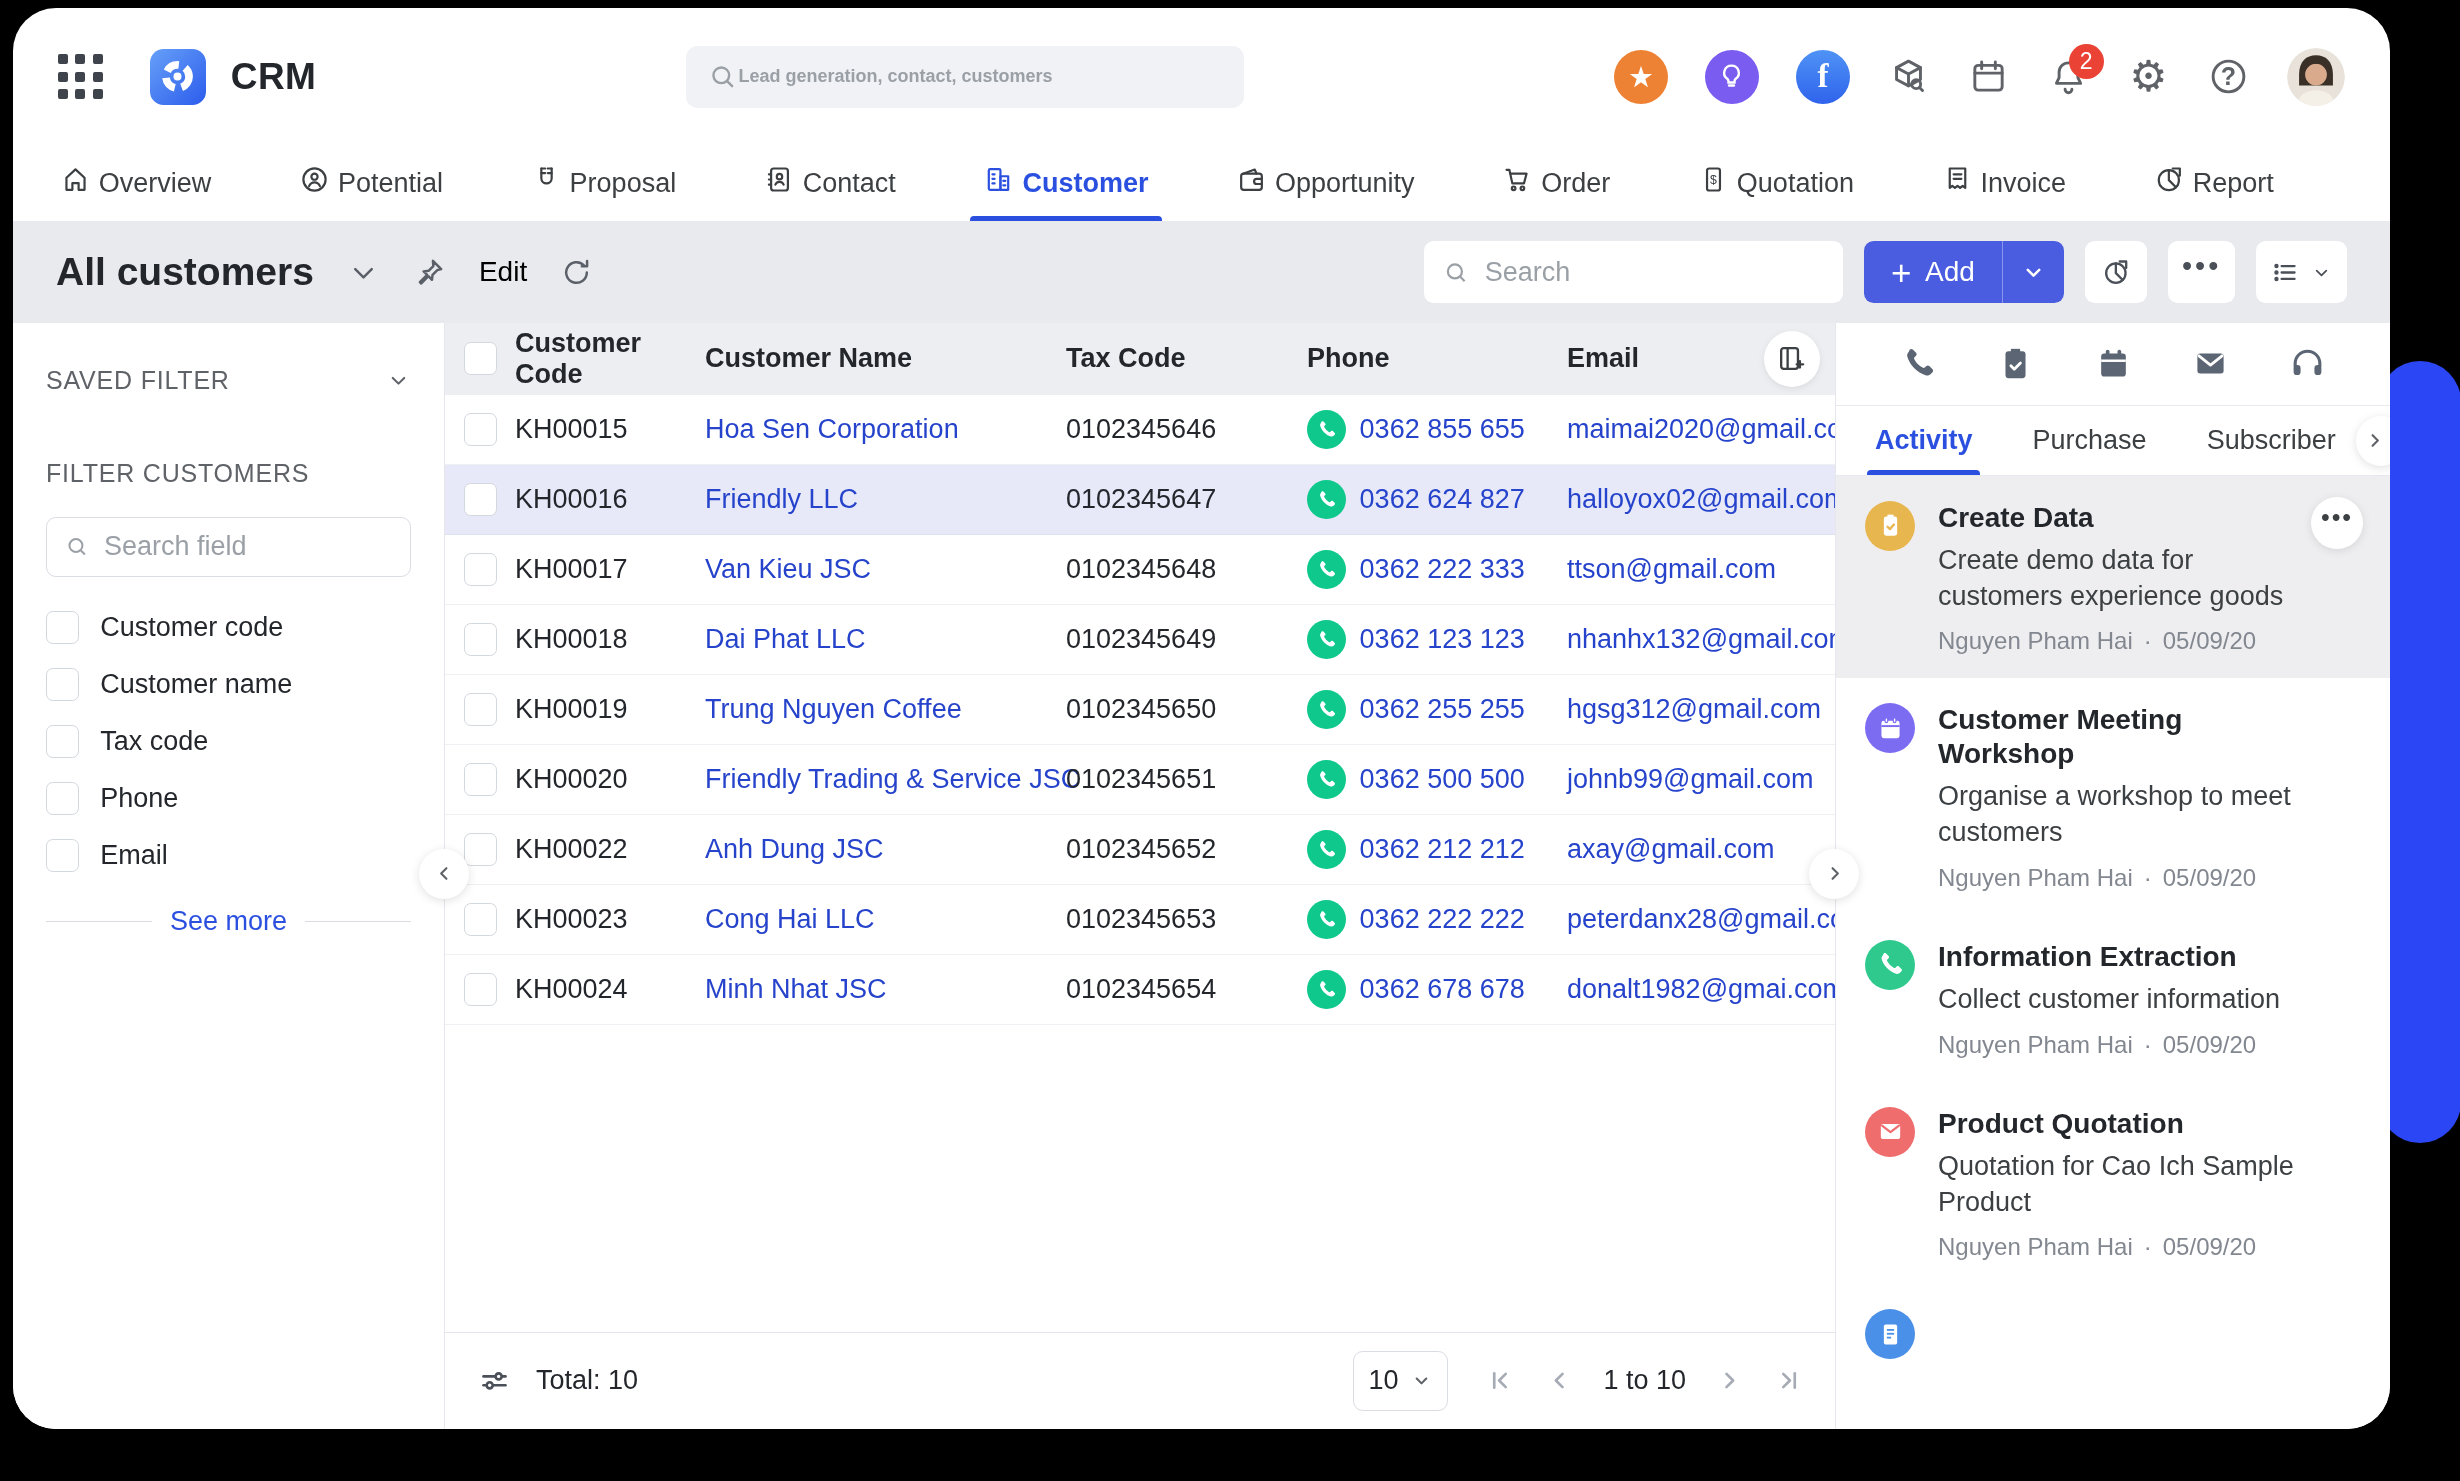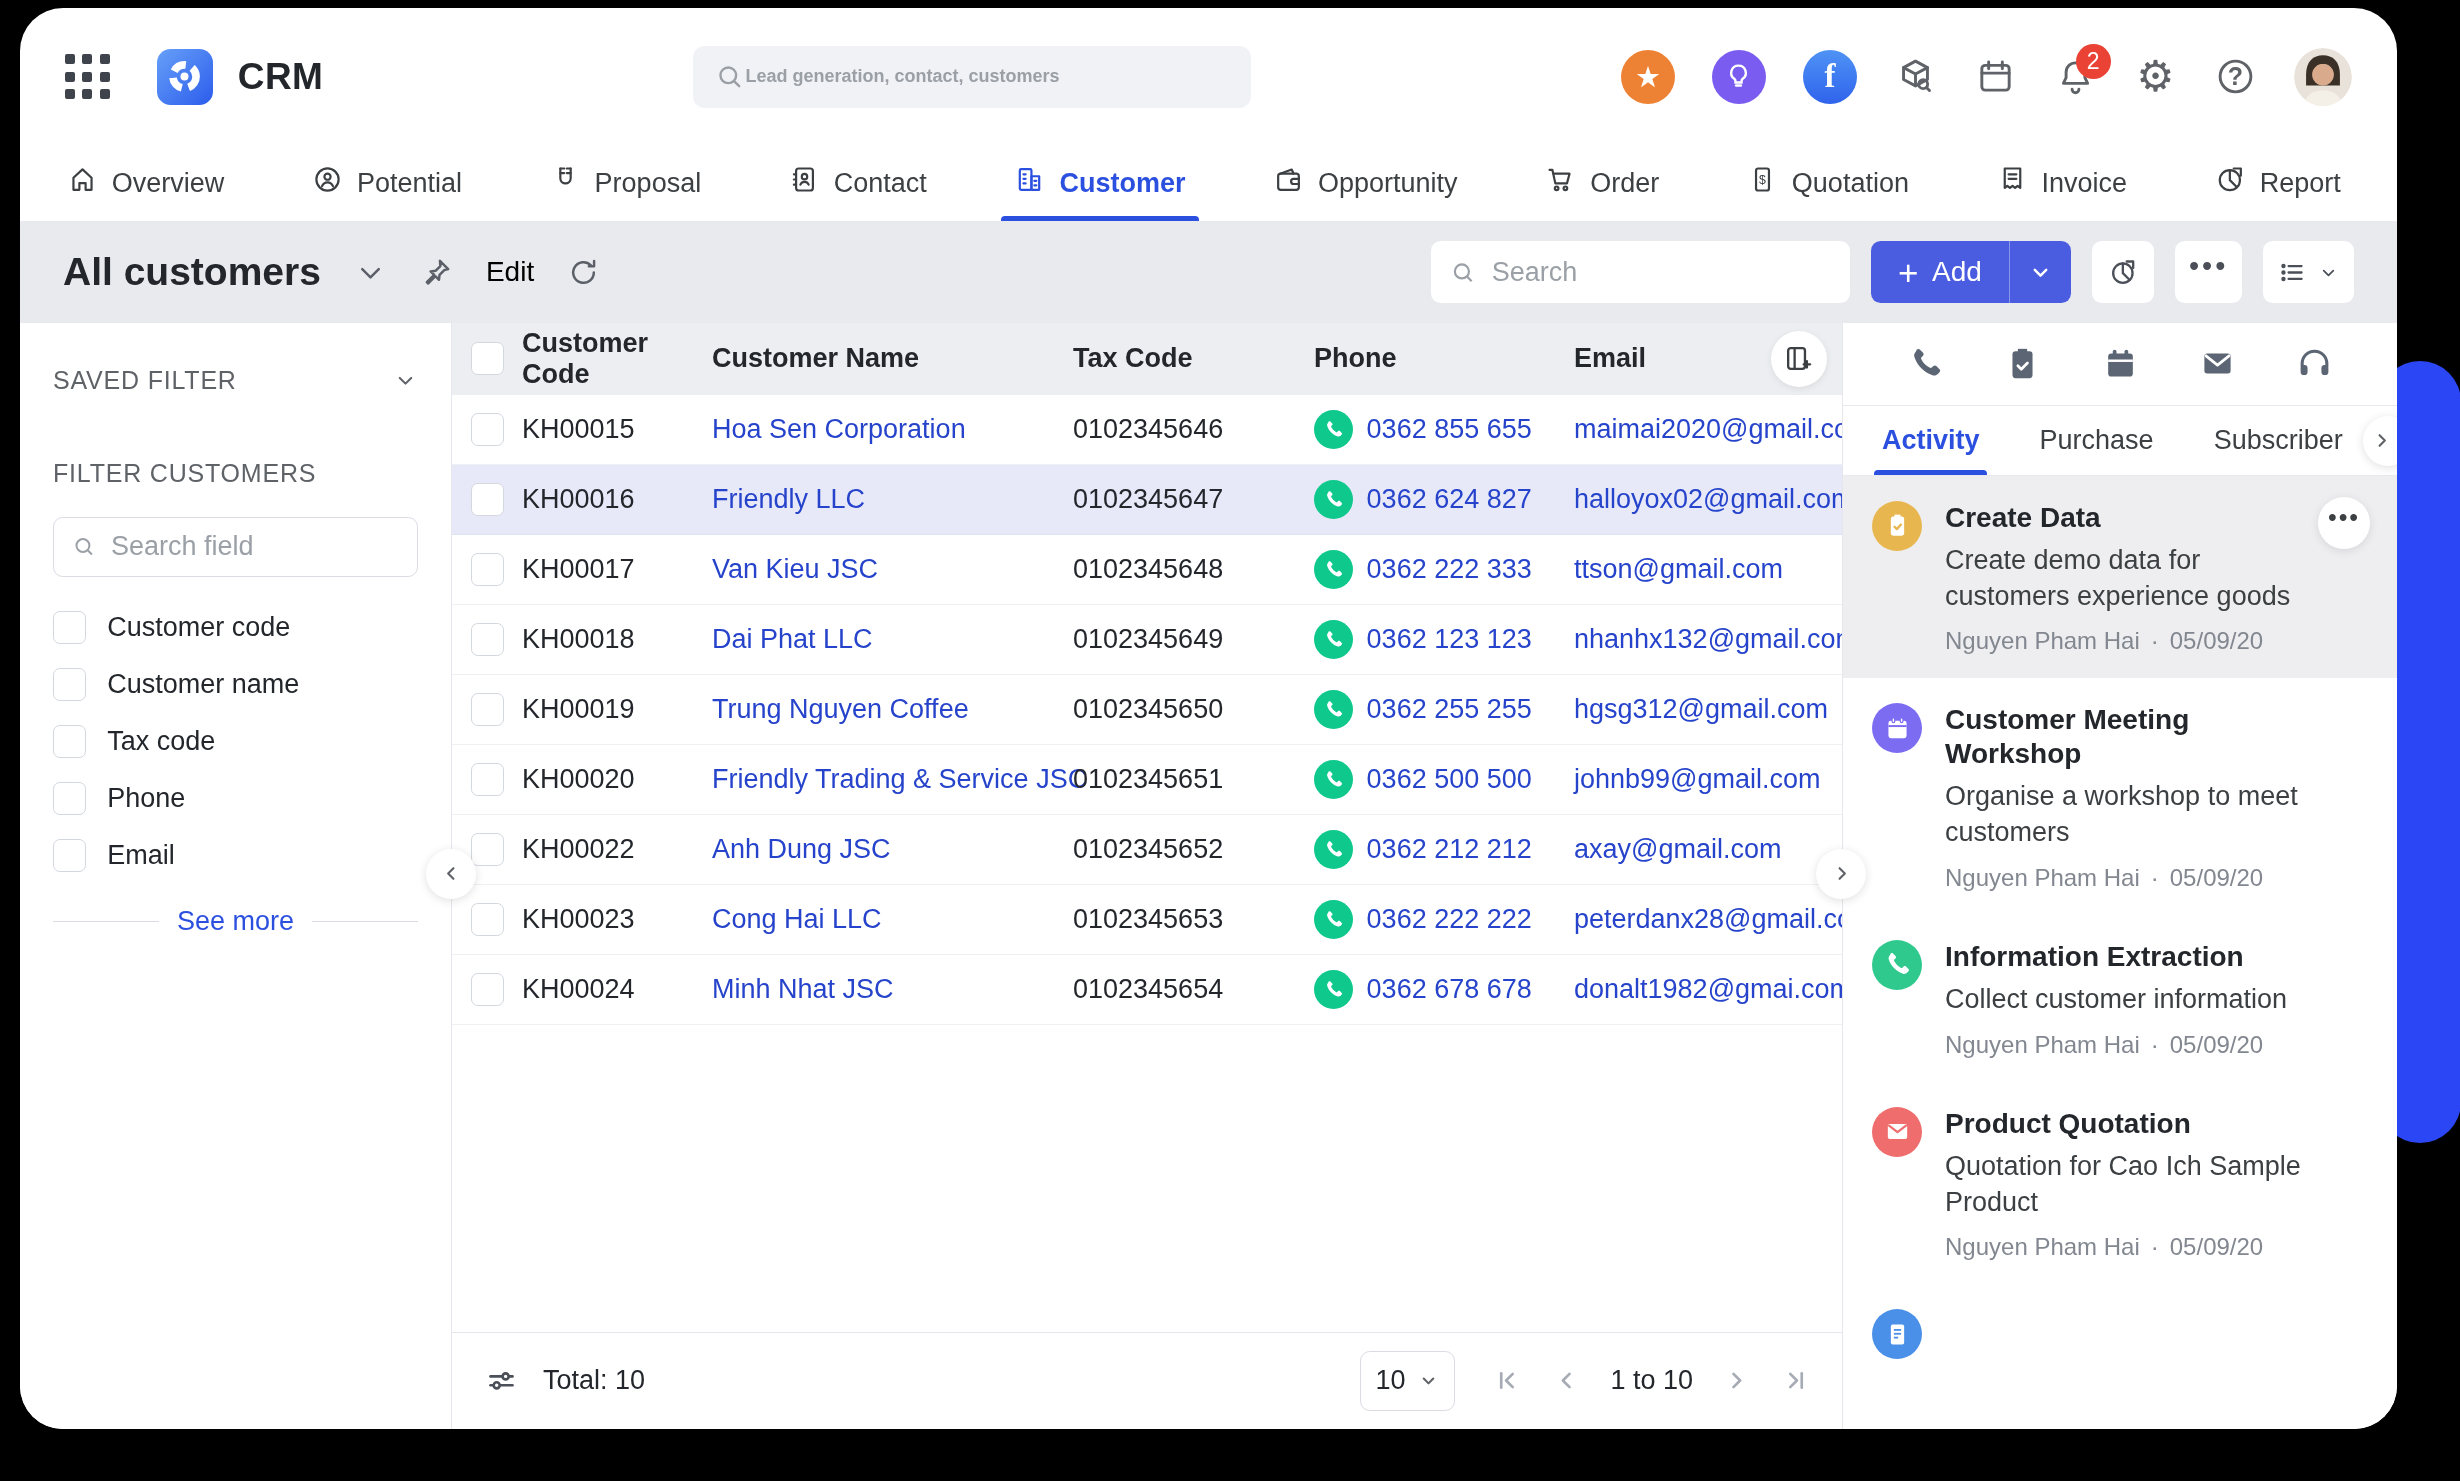--- a/index.html
+++ b/index.html
@@ -1,20 +1,20 @@
 <!DOCTYPE html>
 <html><head>
 <meta charset="utf-8">
 <style>
   html,body{margin:0;padding:0;background:#000;}
   *{box-sizing:border-box;}
   .stage{position:relative;width:2461px;height:1482px;background:#000;overflow:hidden;
          font-family:"Liberation Sans","DejaVu Sans",sans-serif;color:#23262b;}
   .decor-blue{position:absolute;top:361px;right:0;width:82px;height:782px;border-radius:41px;z-index:0;}
-  .window{position:absolute;left:20px;top:7.8px;width:2377px;height:1421px;background:#fff;
+  .window{position:absolute;left:13px;top:7.8px;width:2377px;height:1421px;background:#fff;
           border-radius:43px;overflow:hidden;z-index:1;display:flex;flex-direction:column;}
 
   
   .tophdr{height:138px;display:flex;align-items:center;padding:0 45px;flex:0 0 auto;}
   .appgrid{display:grid;grid-template-columns:repeat(3,9.7px);grid-gap:7.8px;cursor:pointer;margin-right:47px;}
   .appgrid i{width:9.7px;height:9.7px;border-radius:1.9px;background:#3f434b;}
   .logo{width:56px;height:56px;border-radius:13.6px;background:linear-gradient(135deg,#66a0f8,#2b5cec);
         display:flex;align-items:center;justify-content:center;margin-right:25px;}
   .brand{font-size:37px;font-weight:bold;color:#23262b;letter-spacing:0.5px;}
   .hsearch{margin-left:auto;margin-right:auto;width:558px;height:62px;background:#f1f2f6;border-radius:11.6px;
@@ -27,21 +27,21 @@
              color:#fff;font-size:29px;cursor:pointer;flex:0 0 auto;}
   .line-ic{width:43px;height:43px;display:flex;align-items:center;justify-content:center;cursor:pointer;position:relative;color:#5f6368;}
   .line-ic svg{width:41px;height:41px;fill:none;stroke:#5f6368;stroke-width:1.7;stroke-linecap:round;stroke-linejoin:round;}
   .badge{position:absolute;top:-11.6px;right:-13.6px;min-width:35px;height:35px;border-radius:17.5px;background:#ea4335;
          color:#fff;font-size:23px;display:flex;align-items:center;justify-content:center;padding:0 7.8px;}
   .avatar{width:58px;height:58px;border-radius:50%;overflow:hidden;cursor:pointer;flex:0 0 auto;}
   .gear-glyph{font-size:43px;color:#5f6368;line-height:1;}
 
   
   .navrow{height:76px;display:flex;align-items:stretch;padding:0 39px;border-bottom:1px solid #e8e9ee;flex:0 0 auto;}
-  .navtab{display:flex;align-items:center;gap:14px;padding:0 7.8px;margin-right:72px;font-size:27px;color:#3c4043;
+  .navtab{display:flex;align-items:center;gap:8px;padding:0 7.8px;margin-right:72px;font-size:27px;color:#3c4043;
           cursor:pointer;position:relative;white-space:nowrap;}
   .navtab svg{width:31px;height:31px;}
   .navtab svg *{stroke:currentColor;fill:none;stroke-width:1.7;stroke-linecap:round;stroke-linejoin:round;}
   .navtab svg text{fill:currentColor;stroke:none;font-family:"Liberation Sans",sans-serif;}
   .navtab.active{color:#2b50e0;font-weight:bold;}
   .navtab.active::after{content:"";position:absolute;left:-5.8px;right:-5.8px;bottom:0;height:4.9px;background:#2b50e0;border-radius:3.9px 3.9px 0 0;}
 
   
   .toolbar{height:101px;background:#e9eaee;display:flex;align-items:center;padding:0 43px;flex:0 0 auto;}
   .view-title{font-size:39px;font-weight:bold;color:#23262b;}

